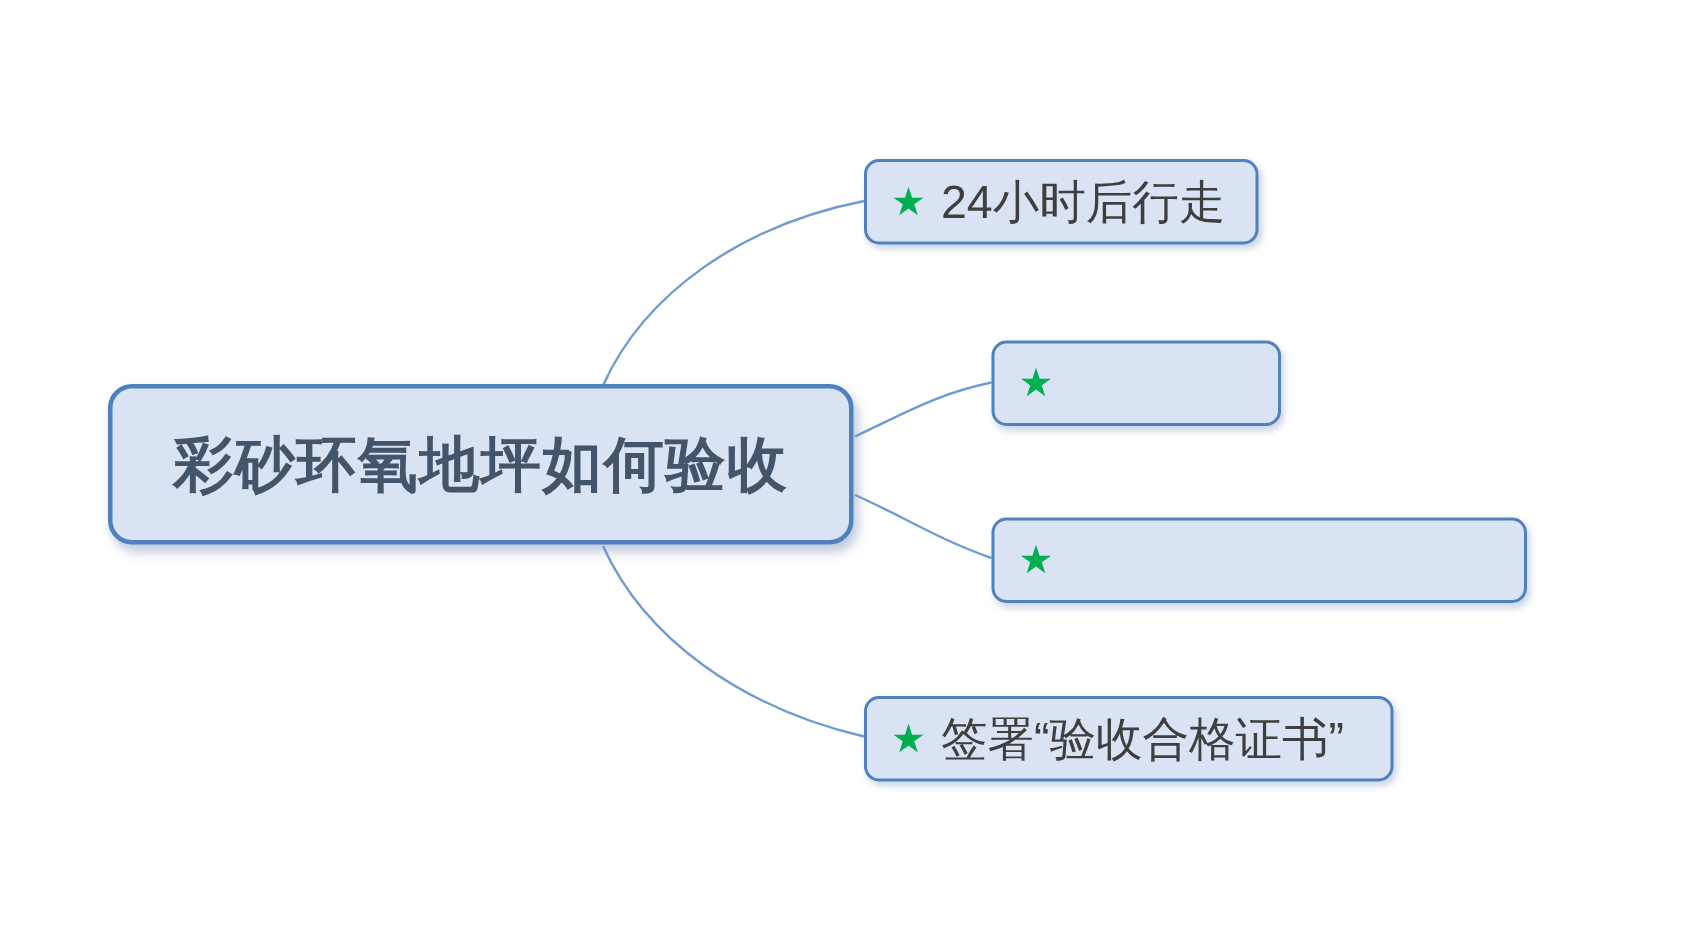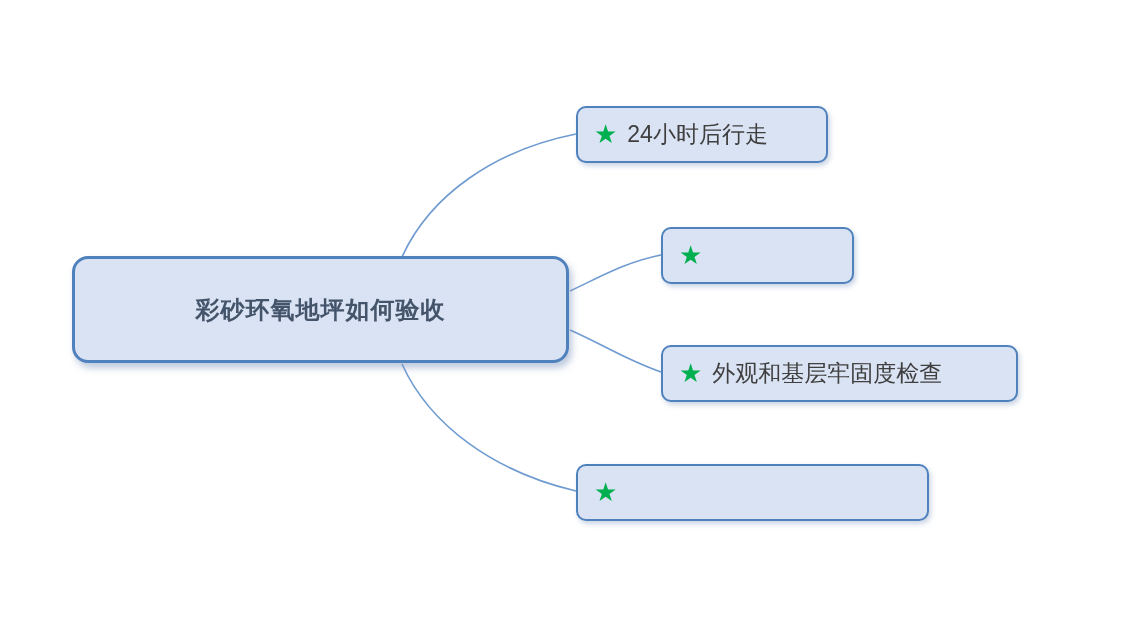--- a/index.html
+++ b/index.html
@@ -46,32 +46,32 @@
   }
   .central-node {
     left: 72px; top: 256px;
     width: 497px; height: 107px;
     border-width: 3px;
     border-radius: 16px;
     justify-content: center;
     box-shadow: 3px 5px 7px rgba(125, 150, 190, 0.50);
   }
   .central-label {
-    font-size: 24px;
+    font-size: 40px;
     font-weight: bold;
     color: var(--central-text);
     letter-spacing: 1px;
   }
   .sub-node {
     height: 57px;
     padding: 0 20px 0 16px;
     justify-content: flex-start;
   }
   .sub-label {
-    font-size: 23px;
+    font-size: 31px;
     color: var(--subtopic-text);
   }
   .star {
     font-size: 26px;
     line-height: 1;
     color: var(--star-green);
     margin-right: 10px;
     position: relative;
     top: -1px;
   }
@@ -100,20 +100,20 @@
     <span class="star">★</span>
     <span class="sub-label">24小时后行走</span>
   </div>
 
   <div class="node sub-node node-2">
     <span class="star">★</span>
   </div>
 
   <div class="node sub-node node-3">
     <span class="star">★</span>
-    <span class="sub-label">外观和基层牢固度检查</span>
   </div>
 
   <div class="node sub-node node-4">
     <span class="star">★</span>
+    <span class="sub-label">签署“验收合格证书”</span>
   </div>
 
 </div>
 
 </body></html>

